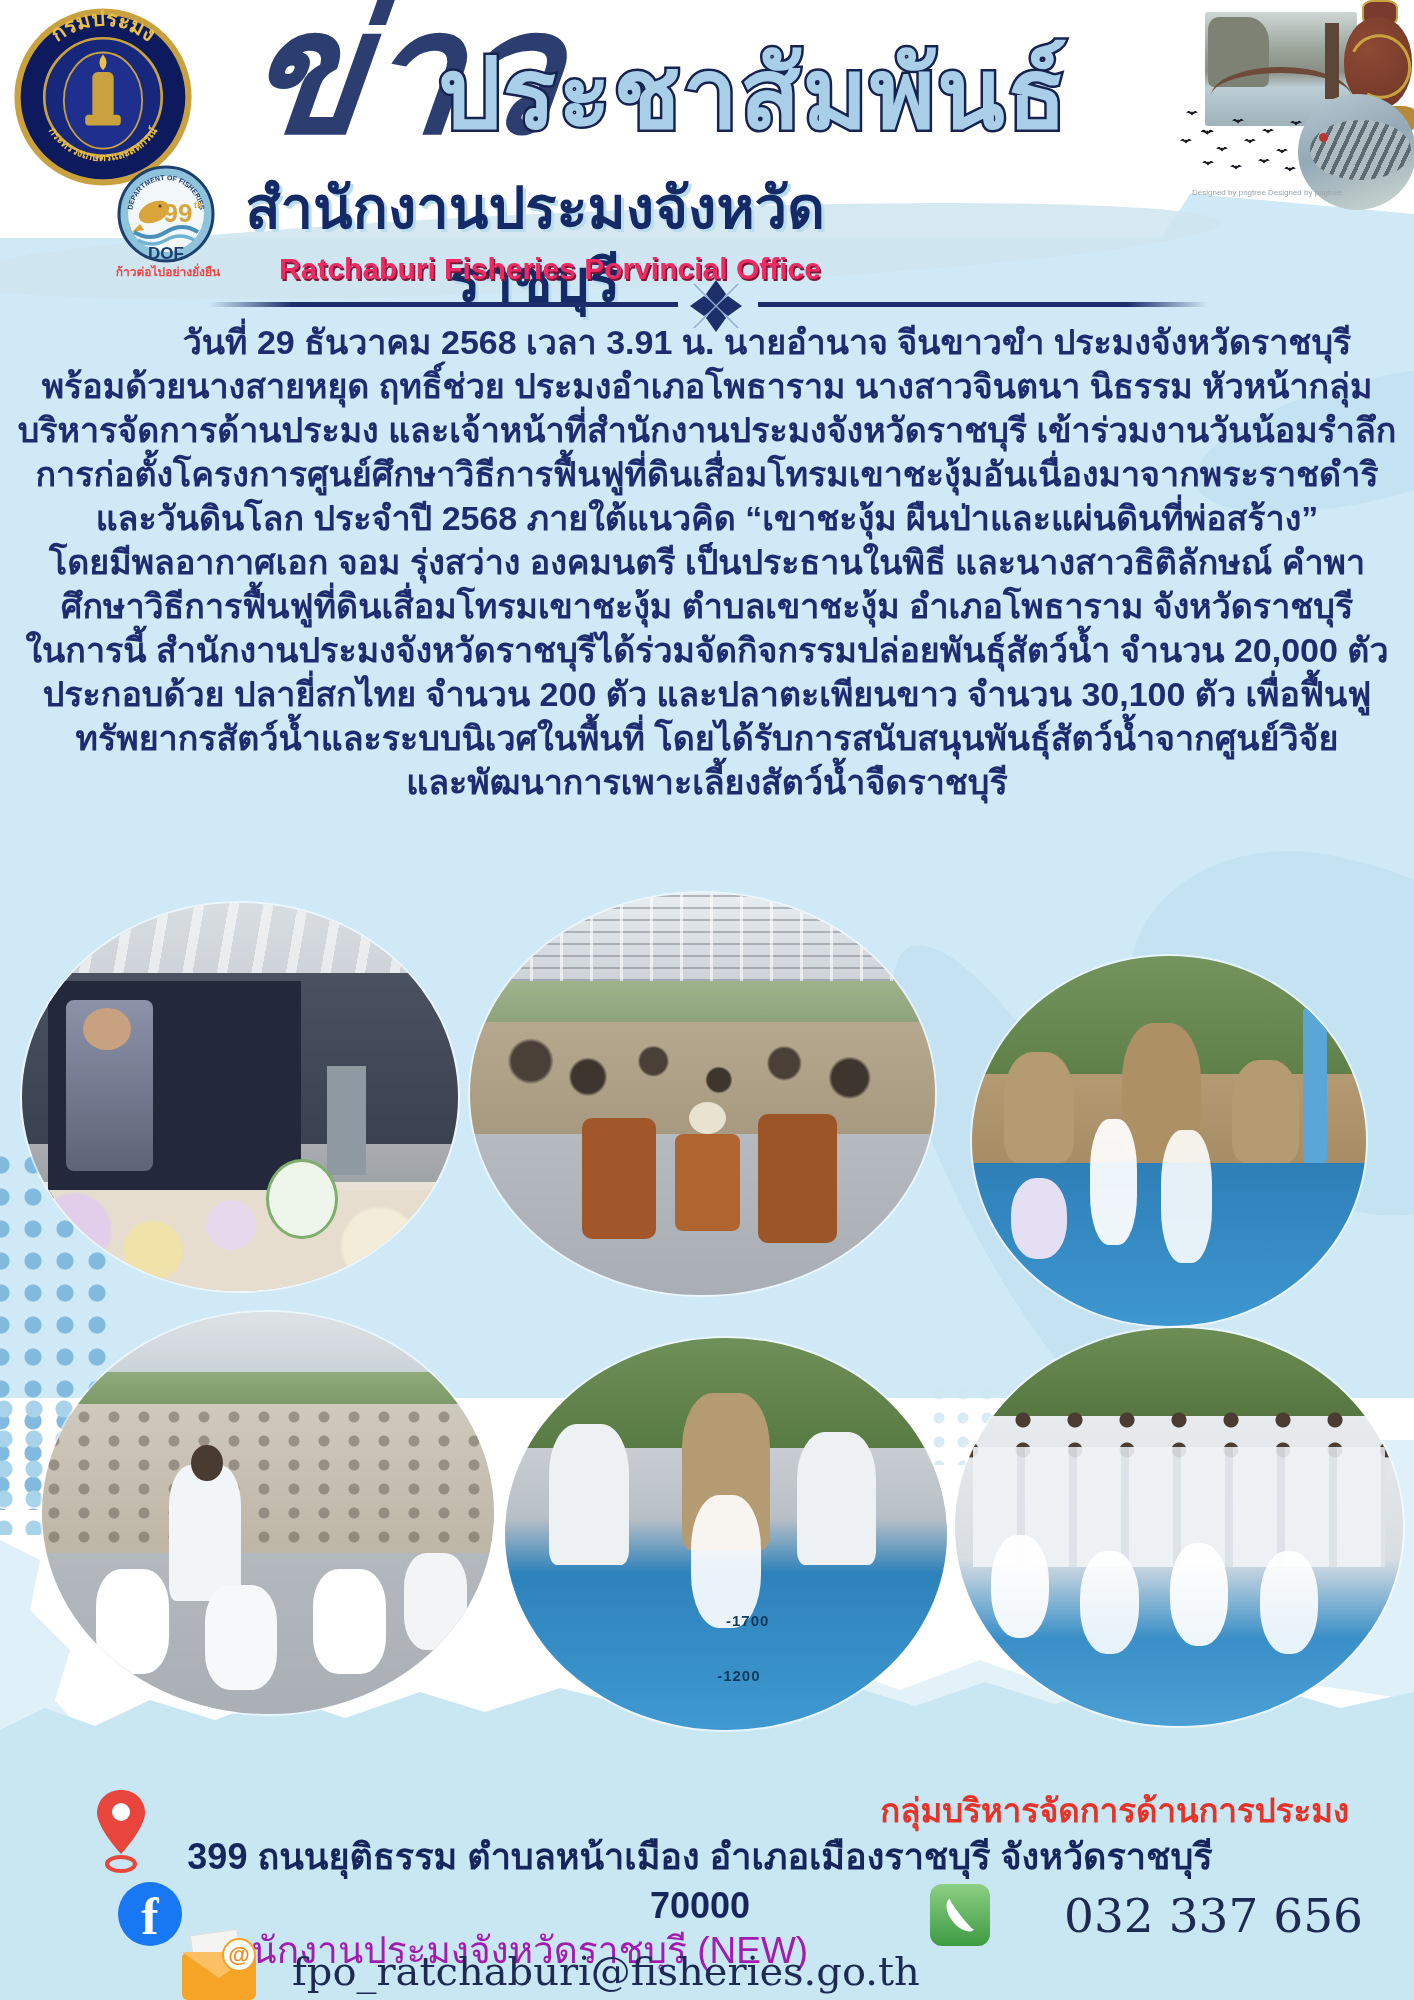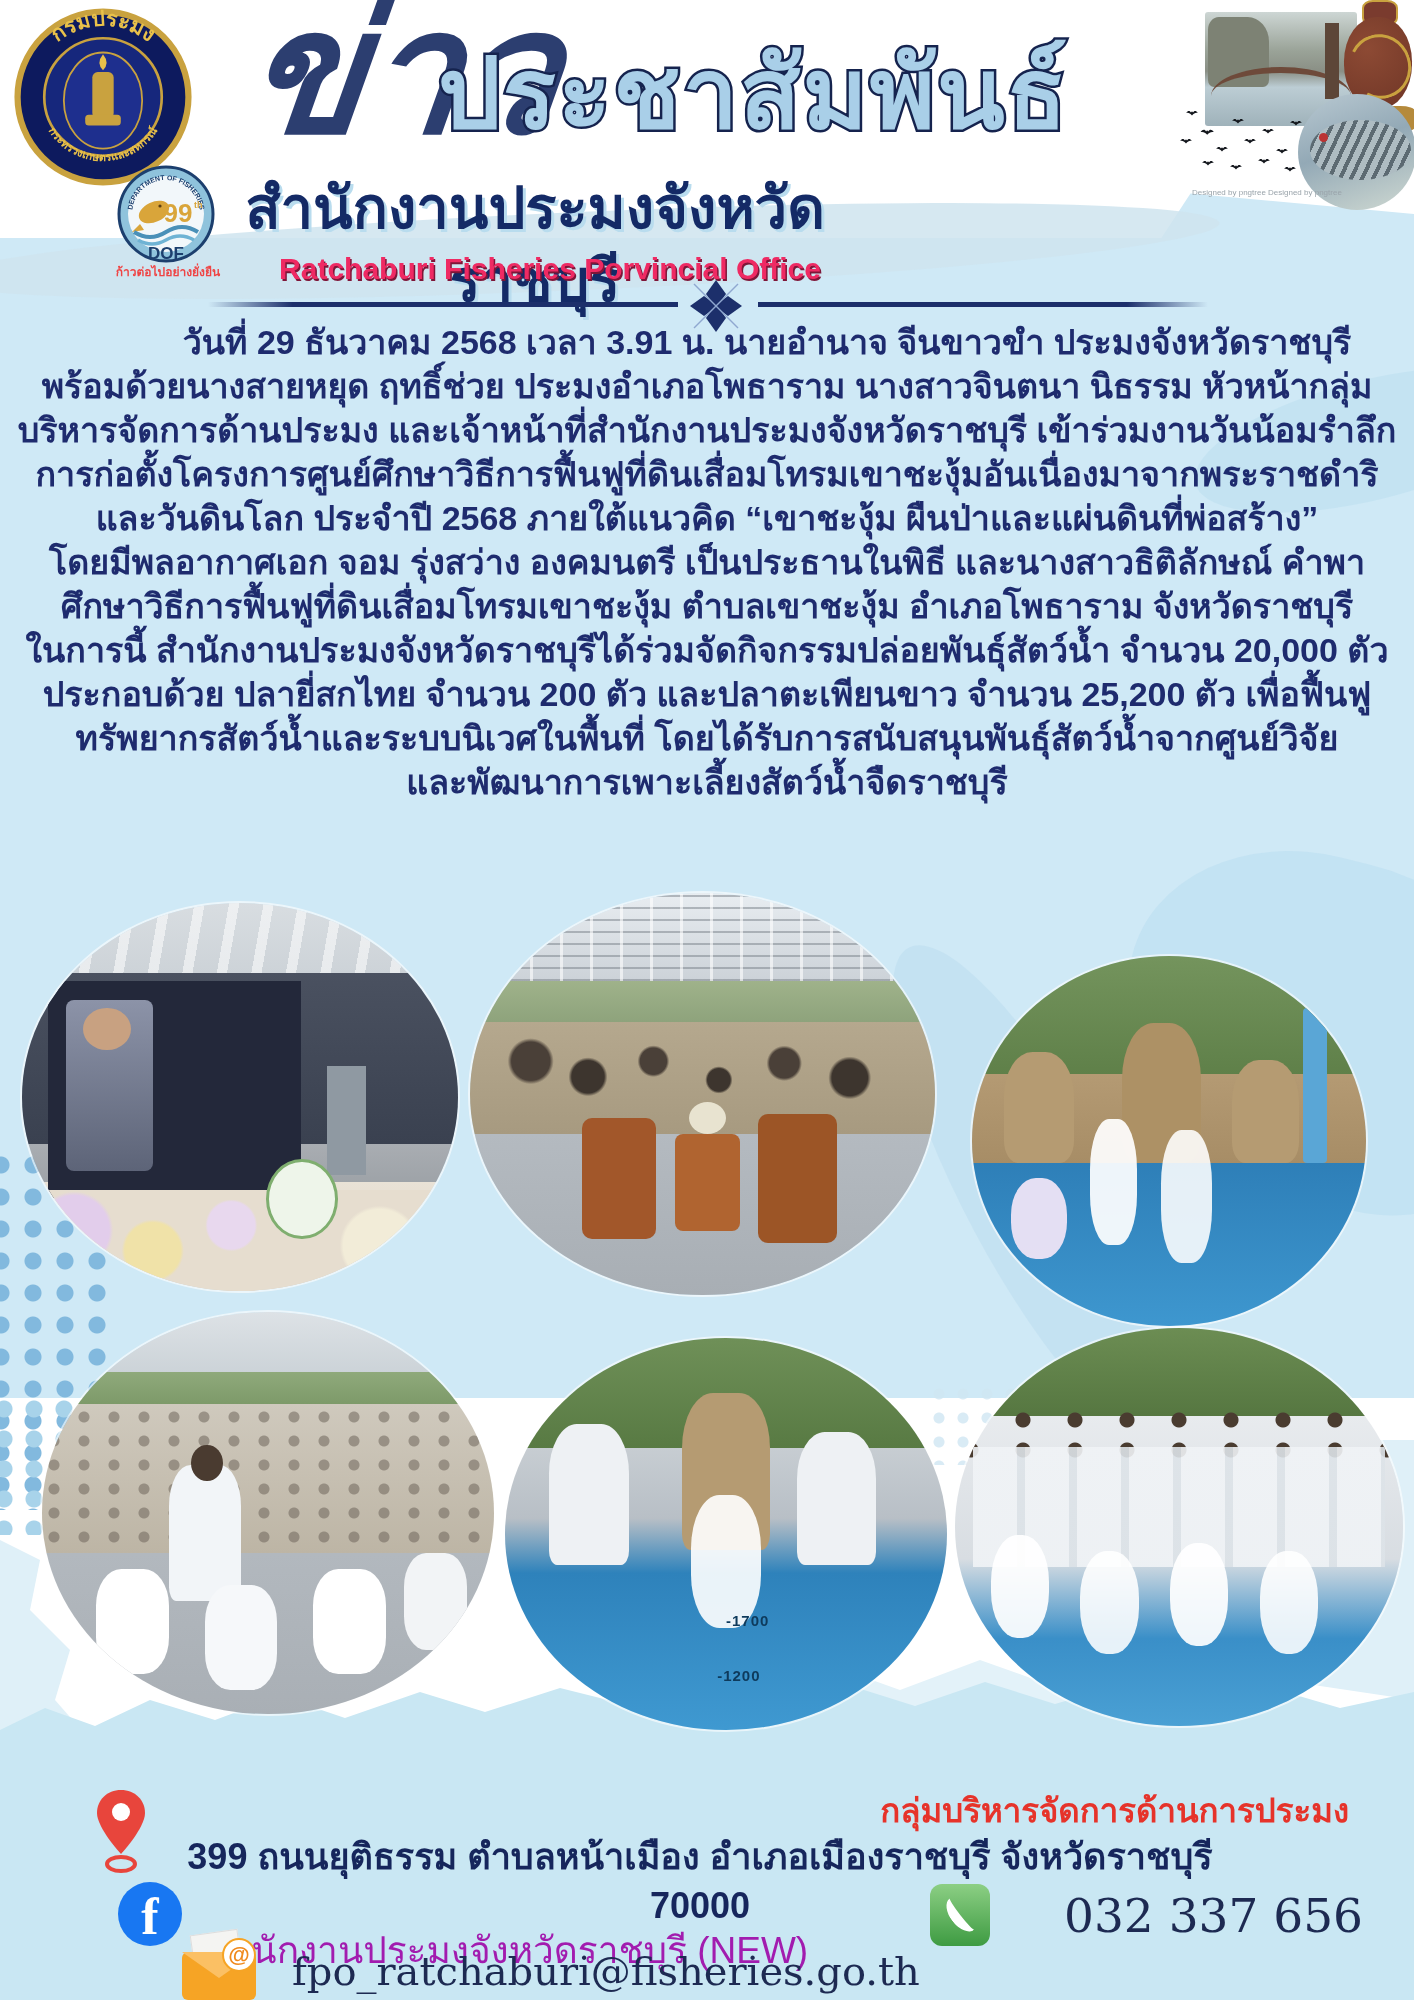--- a/index.html
+++ b/index.html
@@ -227,21 +227,21 @@
 
   <div class="article">
     <div class="ln indent">วันที่ 29 ธันวาคม 2568 เวลา 3.91 น. นายอำนาจ จีนขาวขำ ประมงจังหวัดราชบุรี</div>
     <div class="ln">พร้อมด้วยนางสายหยุด ฤทธิ์ช่วย ประมงอำเภอโพธาราม นางสาวจินตนา นิธรรม หัวหน้ากลุ่ม</div>
     <div class="ln">บริหารจัดการด้านประมง และเจ้าหน้าที่สำนักงานประมงจังหวัดราชบุรี เข้าร่วมงานวันน้อมรำลึก</div>
     <div class="ln">การก่อตั้งโครงการศูนย์ศึกษาวิธีการฟื้นฟูที่ดินเสื่อมโทรมเขาชะงุ้มอันเนื่องมาจากพระราชดำริ</div>
     <div class="ln">และวันดินโลก ประจำปี 2568 ภายใต้แนวคิด “เขาชะงุ้ม ผืนป่าและแผ่นดินที่พ่อสร้าง”</div>
     <div class="ln">โดยมีพลอากาศเอก จอม รุ่งสว่าง องคมนตรี เป็นประธานในพิธี และนางสาวธิติลักษณ์ คำพา</div>
     <div class="ln">ศึกษาวิธีการฟื้นฟูที่ดินเสื่อมโทรมเขาชะงุ้ม ตำบลเขาชะงุ้ม อำเภอโพธาราม จังหวัดราชบุรี</div>
     <div class="ln">ในการนี้ สำนักงานประมงจังหวัดราชบุรีได้ร่วมจัดกิจกรรมปล่อยพันธุ์สัตว์น้ำ จำนวน 20,000 ตัว</div>
-    <div class="ln">ประกอบด้วย ปลายี่สกไทย จำนวน 200 ตัว และปลาตะเพียนขาว จำนวน 25,200 ตัว เพื่อฟื้นฟู</div>
+    <div class="ln">ประกอบด้วย ปลายี่สกไทย จำนวน 200 ตัว และปลาตะเพียนขาว จำนวน 30,100 ตัว เพื่อฟื้นฟู</div>
     <div class="ln">ทรัพยากรสัตว์น้ำและระบบนิเวศในพื้นที่ โดยได้รับการสนับสนุนพันธุ์สัตว์น้ำจากศูนย์วิจัย</div>
     <div class="ln">และพัฒนาการเพาะเลี้ยงสัตว์น้ำจืดราชบุรี</div>
   </div>
 
   <div class="photo p1">
     <div class="s" style="left:6%;top:20%;width:58%;height:56%;background:#23283a;"></div>
     <div class="s" style="left:10%;top:25%;width:20%;height:44%;background:linear-gradient(180deg,#8c93a8,#5d6478);border-radius:8px;"></div>
     <div class="s" style="left:14%;top:27%;width:11%;height:11%;background:#c8a181;border-radius:50%;"></div>
     <div class="s" style="left:70%;top:42%;width:9%;height:28%;background:#8f99a2;"></div>
     <div class="s" style="left:0;top:74%;width:100%;height:26%;background:

